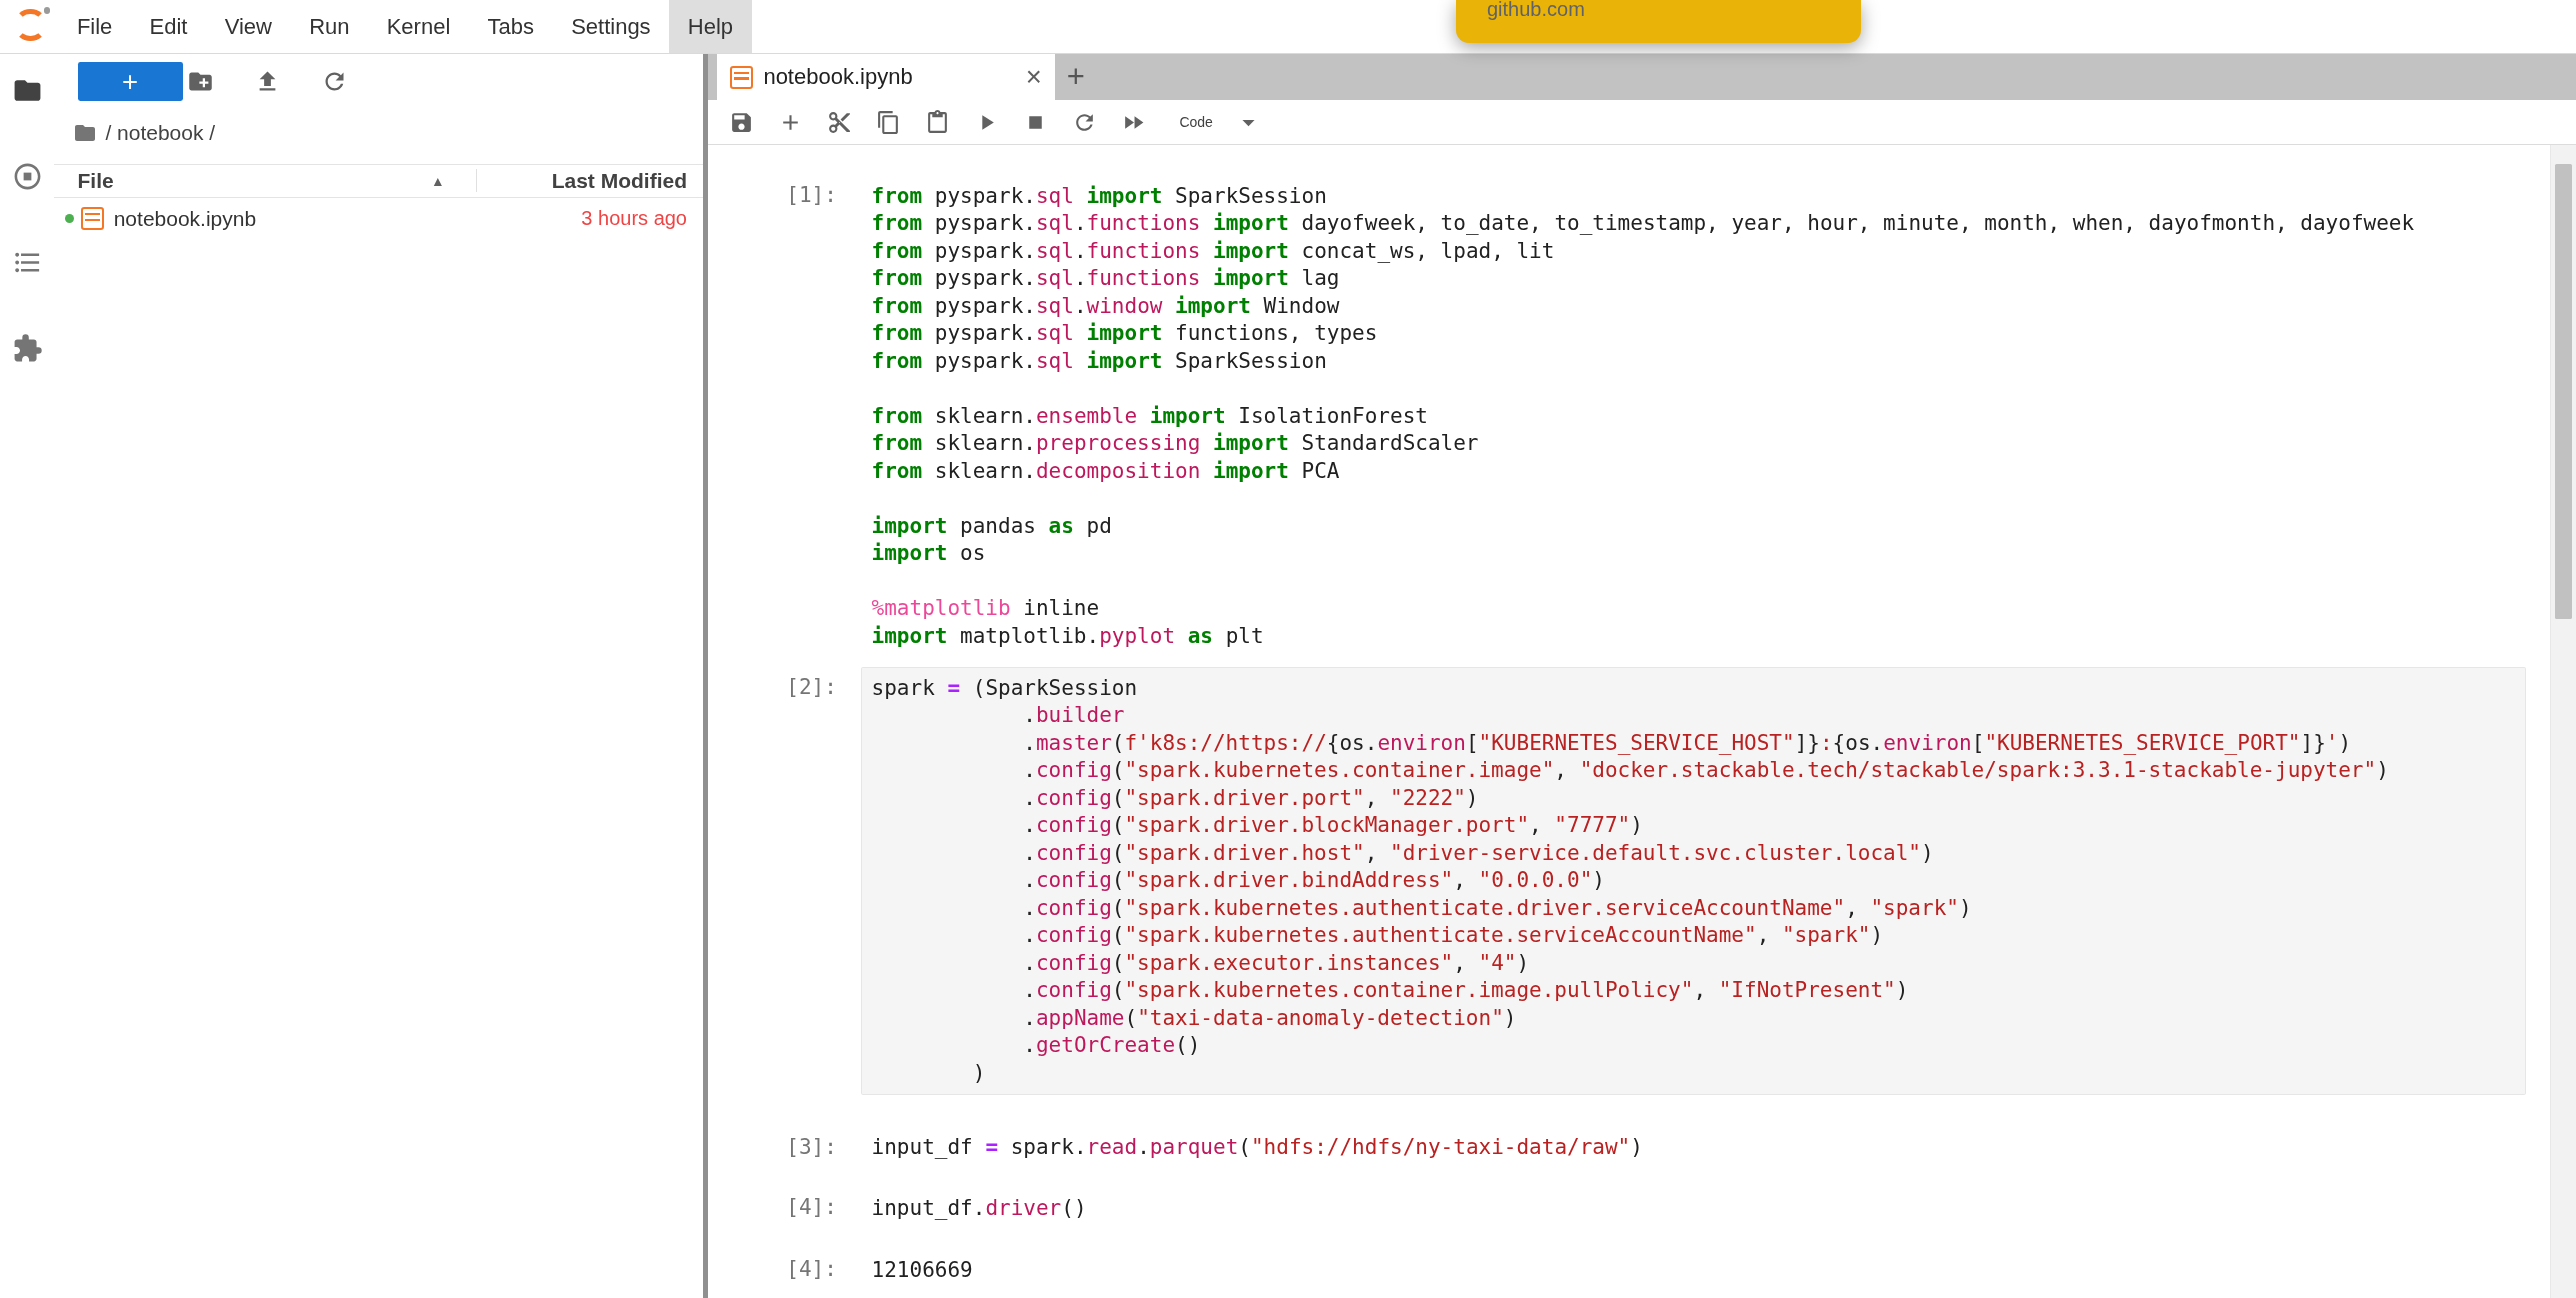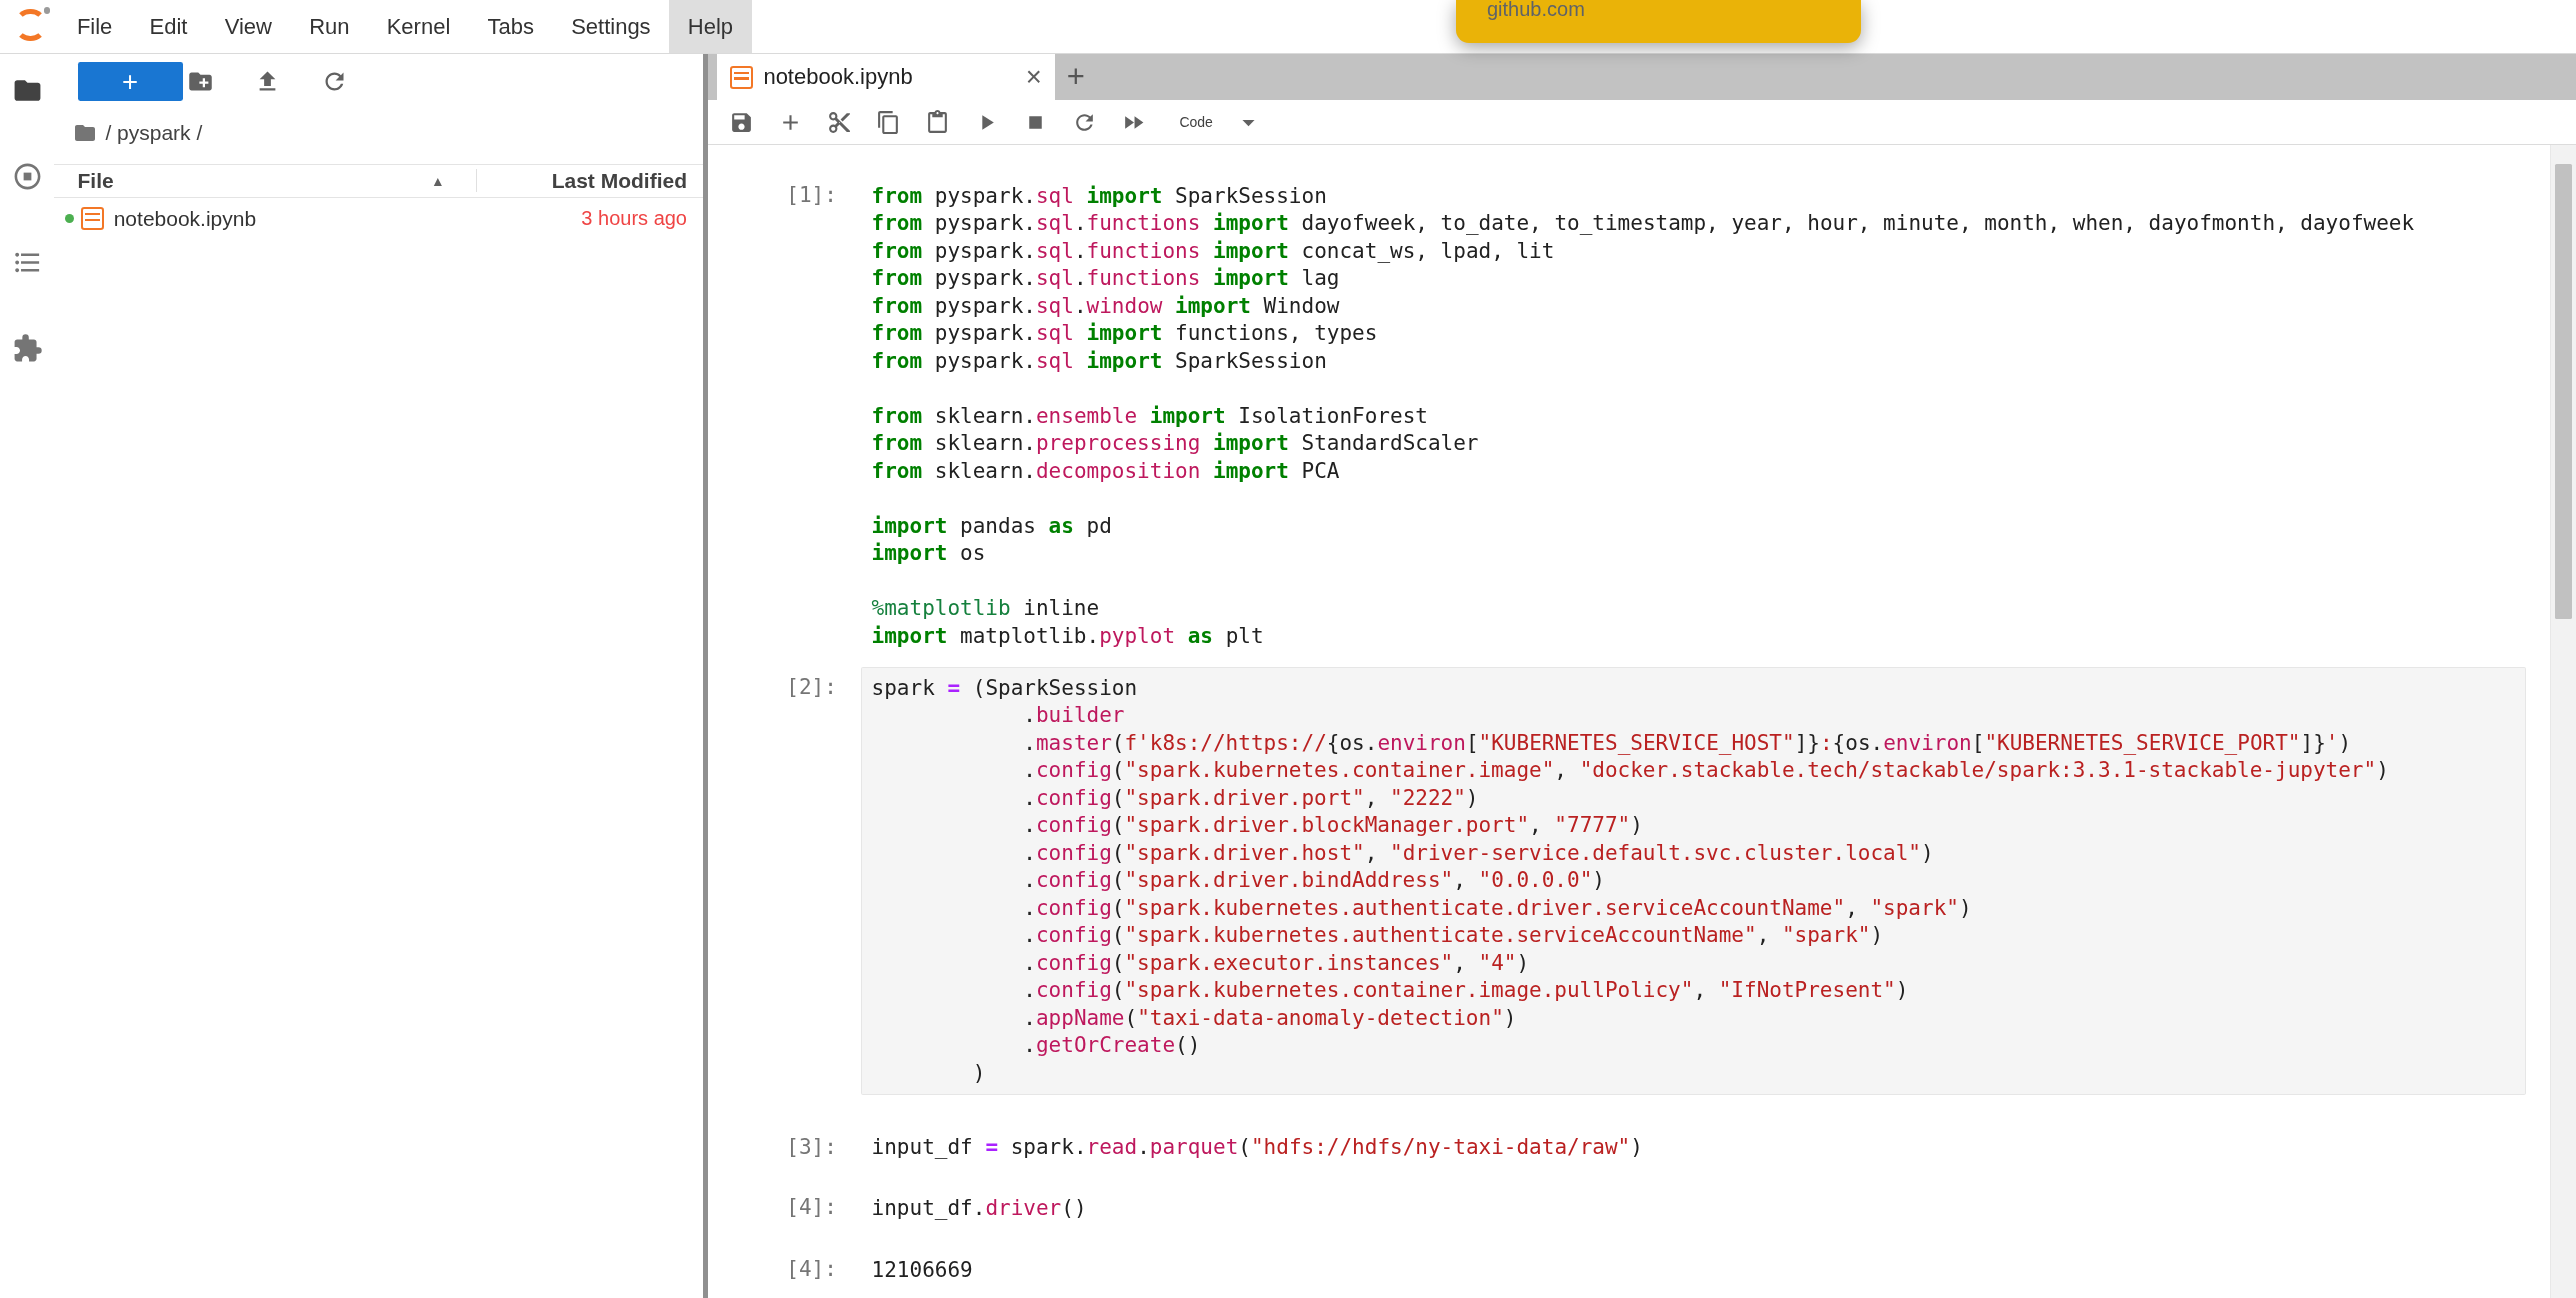--- a/index.html
+++ b/index.html
@@ -92,21 +92,21 @@
   .prompt{flex:0 0 129px;text-align:right;font-family:"DejaVu Sans Mono",monospace;
     font-size:21px;line-height:27.5px;color:#757575;padding-top:7.3px}
   .editor{flex:1;margin-left:24px;padding:6.5px 9.7px;border:0.8px solid transparent;border-radius:1.6px;min-width:0}
   .editor.shaded{background:#f5f5f5;border-color:#e6e6e6}
   .codelines{margin:0;font-family:"DejaVu Sans Mono",monospace;font-size:21px;line-height:27.5px}
   .line{white-space:pre;color:#212121}
   .tok-kw{color:#008000;font-weight:bold}
   .tok-st{color:#ba2121}
   .tok-pr{color:#be185d}
   .tok-op{color:#aa22ff;font-weight:bold}
-  .tok-mg{color:#15803d}
+  .tok-mg{color:#ec4899}
 
   
   #scrollbar{position:absolute;right:0;top:0;bottom:0;width:26px;background:#f2f2f2;border-left:0.8px solid #e8e8e8}
   #scroll-thumb{position:absolute;left:4px;right:4px;top:18.6px;height:455px;background:#c1c1c1;border-radius:1.6px}
 
   
   #popup{position:absolute;left:1456px;top:0;width:405px;height:43px;background:#eab308;
     border-radius:0 0 13px 13px;box-shadow:0 4.9px 18px rgba(0,0,0,.35);z-index:10;overflow:hidden}
   #popup .popup-text{display:block;margin:-2.4px 0 0 31px;font-size:20px;line-height:23px;color:#5f6368}
 </style>
@@ -175,21 +175,21 @@
               <path d="M17.65 6.35C16.2 4.9 14.21 4 12 4c-4.42 0-7.99 3.58-7.99 8s3.57 8 7.99 8c3.73 0 6.84-2.55 7.73-6h-2.08c-.82 2.33-3.04 4-5.65 4-3.31 0-6-2.69-6-6s2.69-6 6-6c1.66 0 3.14.69 4.22 1.78L13 11h7V4l-2.35 2.35z"></path>
             </svg>
         </button>
       </div>
 
 
       <div class="fb-breadcrumb">
         <svg viewBox="0 0 24 24">
             <path d="M10 4H4c-1.1 0-1.99.9-1.99 2L2 18c0 1.1.9 2 2 2h16c1.1 0 2-.9 2-2V8c0-1.1-.9-2-2-2h-8l-2-2z"></path>
           </svg>
-        <span class="crumb-text">/ pyspark /</span>
+        <span class="crumb-text">/ notebook /</span>
       </div>
 
       <div class="fb-header">
         <span class="col-name">File</span>
         <span class="sort">▲</span>
         <span class="divider"></span>
         <span class="col-mod">Last Modified</span>
       </div>
 
       <div class="fb-row">

